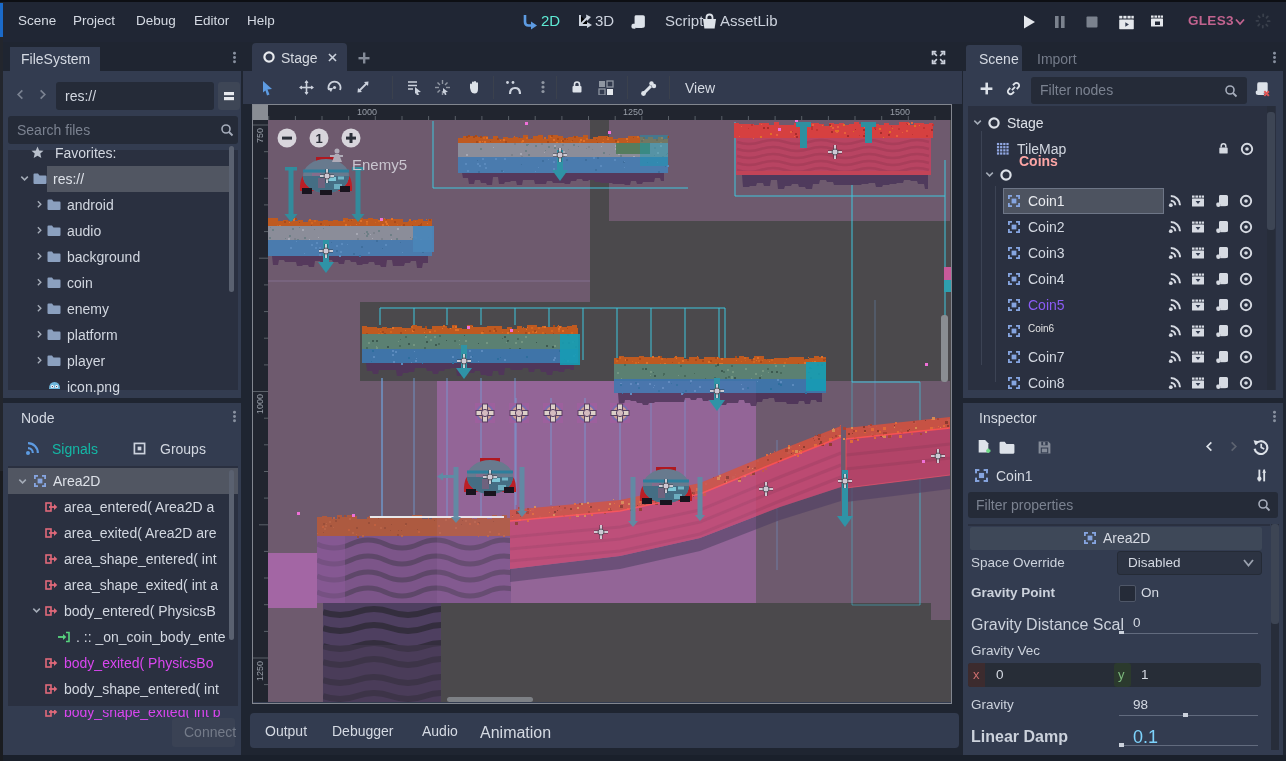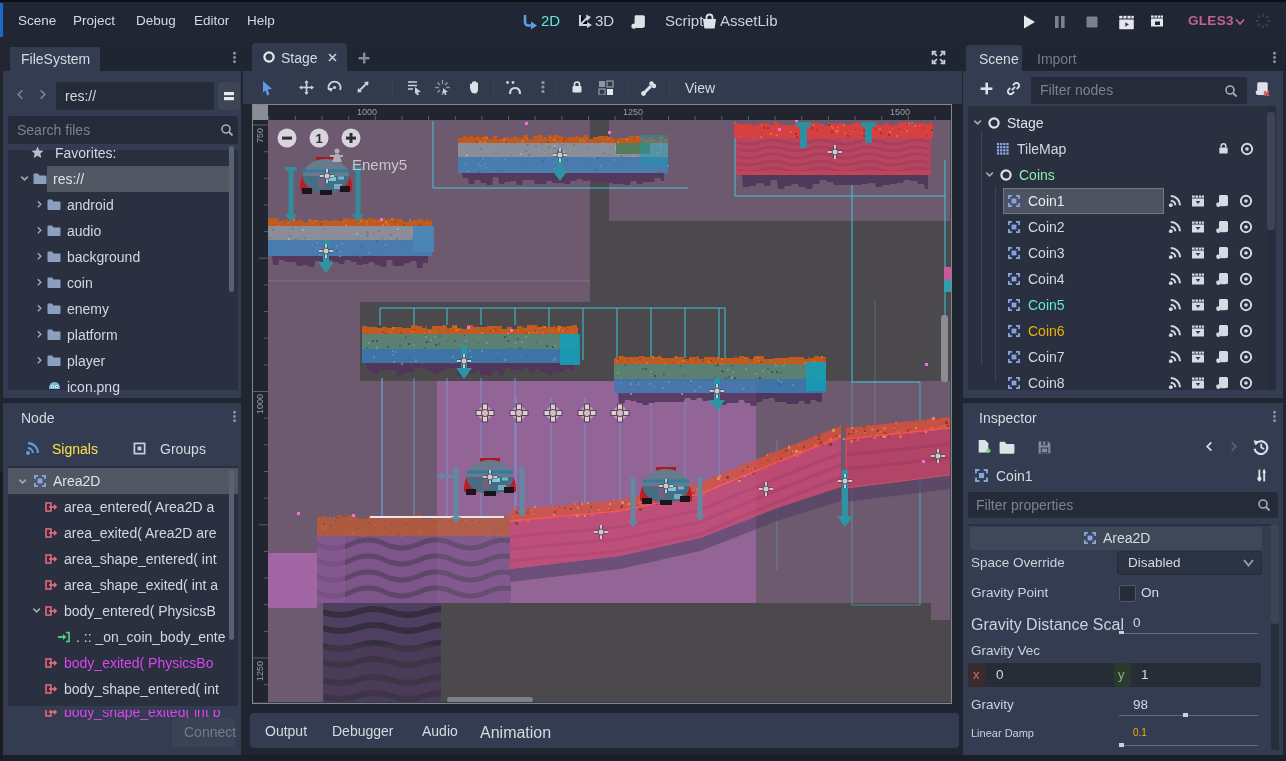--- a/index.html
+++ b/index.html
@@ -191,21 +191,21 @@
     <svg style="position:absolute;left:228px;top:410px;" width="13" height="13" viewBox="0 0 14 14">
       <circle cx="7" cy="2.5" r="1.6" fill="#8991a0"></circle>
       <circle cx="7" cy="7" r="1.6" fill="#8991a0"></circle>
       <circle cx="7" cy="11.5" r="1.6" fill="#8991a0"></circle>
     </svg>
     <svg style="position:absolute;left:25px;top:441px;" width="15" height="15" viewBox="0 0 14 14">
       <circle cx="2.8" cy="11.2" r="1.9" fill="#5d9be2"></circle>
       <path d="M2.8 6.7 A4.5 4.5 0 0 1 7.3 11.2" fill="none" stroke="#5d9be2" stroke-width="2"></path>
       <path d="M2.8 2 A9.2 9.2 0 0 1 12 11.2" fill="none" stroke="#5d9be2" stroke-width="2"></path>
     </svg>
-    <div class="t" style="left:52px;top:441px;font-size:14px;color:#fde047;font-weight:400;">Signals</div>
+    <div class="t" style="left:52px;top:441px;font-size:14px;color:#14b8a6;font-weight:400;">Signals</div>
     <svg style="position:absolute;left:133px;top:442px;" width="13" height="13" viewBox="0 0 14 14">
       <rect x="1.5" y="1.5" width="11" height="11" fill="none" stroke="#ccd2dd" stroke-width="1.8"></rect>
       <rect x="5" y="5" width="4" height="4" fill="#ccd2dd"></rect>
     </svg>
     <div class="t" style="left:160px;top:441px;font-size:14px;color:#d2d7e0;font-weight:400;">Groups</div>
     <div style="position:absolute;left:8px;top:466px;width:230px;height:244px;background:#2a3040;"></div>
     <div style="position:absolute;left:8px;top:468px;width:230px;height:26px;background:#515662;"></div>
     <svg style="position:absolute;left:17px;top:475px;" width="13" height="13" viewBox="0 0 14 14">
       <path d="M2.5 5 L6 8.5 9.5 5" fill="none" stroke="#a5acb8" stroke-width="1.6"></path>
     </svg>
@@ -1882,21 +1882,21 @@
     <svg style="position:absolute;left:1240px;top:142px;" width="14" height="14" viewBox="0 0 14 14">
       <circle cx="7" cy="7" r="5.2" fill="none" stroke="#d6dae2" stroke-width="1.9"></circle>
       <circle cx="7" cy="7" r="1.8" fill="#d6dae2"></circle>
     </svg>
     <svg style="position:absolute;left:984px;top:168px;" width="13" height="13" viewBox="0 0 14 14">
       <path d="M2.5 5 L6 8.5 9.5 5" fill="none" stroke="#a5acb8" stroke-width="1.6"></path>
     </svg>
     <svg style="position:absolute;left:999px;top:168px;" width="13" height="13" viewBox="0 0 13 13">
       <circle cx="7" cy="7" r="4.6" fill="none" stroke="#dde1e8" stroke-width="2.2"></circle>
     </svg>
-    <div class="t" style="left:1019px;top:167px;font-size:14px;color:#86efac;font-weight:400;">Coins</div>
+    <div class="t" style="left:1019px;top:153px;font-size:14px;color:#fca5a5;font-weight:700;">Coins</div>
     <div style="position:absolute;left:1003px;top:188px;width:161px;height:26px;background:#4d5360;border:1px solid #6e7687;box-sizing:border-box;"></div>
     <svg style="position:absolute;left:1007px;top:194px;" width="14" height="14" viewBox="0 0 14 14">
       <g fill="#86a5e0">
         <rect x="1" y="1" width="4" height="1.8"></rect>
         <rect x="1" y="1" width="1.8" height="4"></rect>
         <rect x="9" y="1" width="4" height="1.8"></rect>
         <rect x="11.2" y="1" width="1.8" height="4"></rect>
         <rect x="1" y="11.2" width="4" height="1.8"></rect>
         <rect x="1" y="9" width="1.8" height="4"></rect>
         <rect x="9" y="11.2" width="4" height="1.8"></rect>
@@ -2049,21 +2049,21 @@
         <rect x="1" y="1" width="1.8" height="4"></rect>
         <rect x="9" y="1" width="4" height="1.8"></rect>
         <rect x="11.2" y="1" width="1.8" height="4"></rect>
         <rect x="1" y="11.2" width="4" height="1.8"></rect>
         <rect x="1" y="9" width="1.8" height="4"></rect>
         <rect x="9" y="11.2" width="4" height="1.8"></rect>
         <rect x="11.2" y="9" width="1.8" height="4"></rect>
         <rect x="4.6" y="4.6" width="4.8" height="4.8"></rect>
       </g>
     </svg>
-    <div class="t" style="left:1028px;top:297px;font-size:14px;color:#5eead4;font-weight:400;">Coin5</div>
+    <div class="t" style="left:1028px;top:297px;font-size:14px;color:#8b5cf6;font-weight:400;">Coin5</div>
     <svg style="position:absolute;left:1168px;top:298px;" width="14" height="14" viewBox="0 0 14 14">
       <circle cx="2.8" cy="11.2" r="1.9" fill="#d6dae2"></circle>
       <path d="M2.8 6.7 A4.5 4.5 0 0 1 7.3 11.2" fill="none" stroke="#d6dae2" stroke-width="2"></path>
       <path d="M2.8 2 A9.2 9.2 0 0 1 12 11.2" fill="none" stroke="#d6dae2" stroke-width="2"></path>
     </svg>
     <svg style="position:absolute;left:1191px;top:298px;" width="14" height="14" viewBox="0 0 14 14">
       <g fill="#d6dae2">
         <rect x="1" y="1.5" width="2.6" height="2.2"></rect>
         <rect x="4.4" y="1.5" width="2.6" height="2.2"></rect>
         <rect x="7.8" y="1.5" width="2.6" height="2.2"></rect>
@@ -2087,21 +2087,21 @@
         <rect x="1" y="1" width="1.8" height="4"></rect>
         <rect x="9" y="1" width="4" height="1.8"></rect>
         <rect x="11.2" y="1" width="1.8" height="4"></rect>
         <rect x="1" y="11.2" width="4" height="1.8"></rect>
         <rect x="1" y="9" width="1.8" height="4"></rect>
         <rect x="9" y="11.2" width="4" height="1.8"></rect>
         <rect x="11.2" y="9" width="1.8" height="4"></rect>
         <rect x="4.6" y="4.6" width="4.8" height="4.8"></rect>
       </g>
     </svg>
-    <div class="t" style="left:1028px;top:323px;font-size:14px;color:#eab308;font-weight:400;">Coin6</div>
+    <div class="t" style="left:1028px;top:323px;font-size:10px;color:#e5e5e5;font-weight:400;">Coin6</div>
     <svg style="position:absolute;left:1168px;top:324px;" width="14" height="14" viewBox="0 0 14 14">
       <circle cx="2.8" cy="11.2" r="1.9" fill="#d6dae2"></circle>
       <path d="M2.8 6.7 A4.5 4.5 0 0 1 7.3 11.2" fill="none" stroke="#d6dae2" stroke-width="2"></path>
       <path d="M2.8 2 A9.2 9.2 0 0 1 12 11.2" fill="none" stroke="#d6dae2" stroke-width="2"></path>
     </svg>
     <svg style="position:absolute;left:1191px;top:324px;" width="14" height="14" viewBox="0 0 14 14">
       <g fill="#d6dae2">
         <rect x="1" y="1.5" width="2.6" height="2.2"></rect>
         <rect x="4.4" y="1.5" width="2.6" height="2.2"></rect>
         <rect x="7.8" y="1.5" width="2.6" height="2.2"></rect>
@@ -2277,38 +2277,38 @@
         <rect x="4.6" y="4.6" width="4.8" height="4.8"></rect>
       </g>
     </svg>
     <div class="t" style="left:1103px;top:530px;font-size:14px;color:#d6dae2;font-weight:400;">Area2D</div>
     <div class="t" style="left:971px;top:555px;font-size:13.5px;color:#ccd2dc;font-weight:400;">Space Override</div>
     <div style="position:absolute;left:1117px;top:551px;width:145px;height:24px;background:#2c3342;border:1px solid #252b36;border-radius:3px;box-sizing:border-box;"></div>
     <div class="t" style="left:1128px;top:555px;font-size:13.5px;color:#d5dae3;font-weight:400;">Disabled</div>
     <svg style="position:absolute;left:1243px;top:558px;" width="11" height="10" viewBox="0 0 11 10">
       <path d="M1 2 L5.5 7.5 L10 2" fill="none" stroke="#9aa1ae" stroke-width="1.8"></path>
     </svg>
-    <div class="t" style="left:971px;top:585px;font-size:13.5px;color:#ccd2dc;font-weight:400;">Gravity Point</div>
+    <div class="t" style="left:971px;top:585px;font-size:13.5px;color:#ccd2dc;font-weight:700;">Gravity Point</div>
     <div style="position:absolute;left:1119px;top:585px;width:15px;height:15px;background:#252b38;border:1px solid #4f5768;border-radius:2px;"></div>
     <div class="t" style="left:1141px;top:585px;font-size:13.5px;color:#d5dae3;font-weight:400;">On</div>
     <div class="t" style="left:971px;top:615px;font-size:16px;color:#ccd2dc;font-weight:400;">Gravity Distance Scal</div>
     <div class="t" style="left:1133px;top:615px;font-size:13.5px;color:#d5dae3;font-weight:400;">0</div>
     <div style="position:absolute;left:1119px;top:633px;width:139px;height:1px;background:#626b7e;"></div>
     <div style="position:absolute;left:1119px;top:631px;width:5px;height:3px;background:#ccd2dc;"></div>
     <div class="t" style="left:971px;top:643px;font-size:13.5px;color:#ccd2dc;font-weight:400;">Gravity Vec</div>
     <div style="position:absolute;left:968px;top:663px;width:293px;height:24px;background:#272d37;border-radius:3px;"></div>
     <div style="position:absolute;left:968px;top:663px;width:17px;height:24px;background:#3c2b2e;border-radius:3px 0 0 3px;"></div>
     <div class="t" style="left:973px;top:667px;font-size:13px;color:#cd6e6e;font-weight:400;">x</div>
     <div class="t" style="left:996px;top:667px;font-size:13.5px;color:#d5dae3;font-weight:400;">0</div>
     <div style="position:absolute;left:1114px;top:663px;width:17px;height:24px;background:#2b3a2d;border-radius:3px;"></div>
     <div class="t" style="left:1118px;top:667px;font-size:13px;color:#7cb87c;font-weight:400;">y</div>
     <div class="t" style="left:1141px;top:667px;font-size:13.5px;color:#d5dae3;font-weight:400;">1</div>
     <div class="t" style="left:971px;top:697px;font-size:13.5px;color:#ccd2dc;font-weight:400;">Gravity</div>
     <div class="t" style="left:1133px;top:697px;font-size:13.5px;color:#d5dae3;font-weight:400;">98</div>
     <div style="position:absolute;left:1119px;top:715px;width:139px;height:1px;background:#626b7e;"></div>
     <div style="position:absolute;left:1183px;top:713px;width:5px;height:4px;background:#ccd2dc;"></div>
-    <div class="t" style="left:971px;top:727px;font-size:11px;color:#ccd2dc;font-weight:400;text-align:center;">Linear Damp</div>
-    <div class="t" style="left:1133px;top:727px;font-size:10px;color:#eab308;font-weight:400;">0.1</div>
+    <div class="t" style="left:971px;top:727px;font-size:16px;color:#ccd2dc;font-weight:700;text-align:center;">Linear Damp</div>
+    <div class="t" style="left:1133px;top:727px;font-size:18px;color:#7dd3fc;font-weight:400;">0.1</div>
     <div style="position:absolute;left:1119px;top:745px;width:139px;height:1px;background:#626b7e;"></div>
     <div style="position:absolute;left:1119px;top:743px;width:5px;height:4px;background:#ccd2dc;"></div>
     <div style="position:absolute;left:1271px;top:524px;width:8px;height:226px;background:#272d3a;"></div>
     <div style="position:absolute;left:1271px;top:524px;width:8px;height:100px;background:#3d4554;border-radius:3px;"></div>
     <div style="position:absolute;left:3px;top:755px;width:1283px;height:6px;background:#1a202b;"></div>
   </div>
 </body></html>

